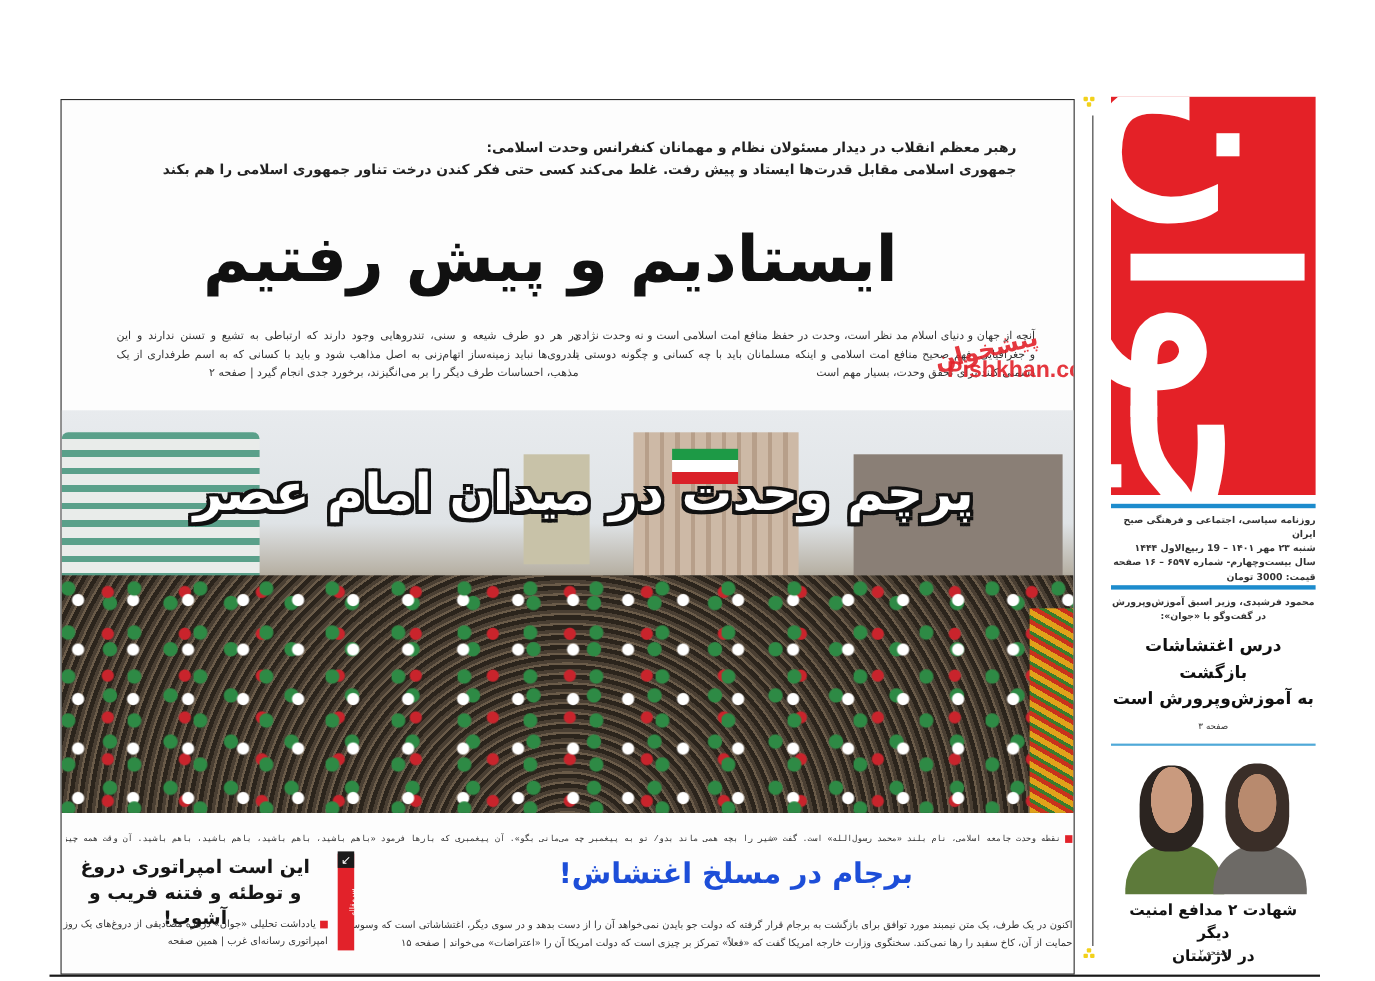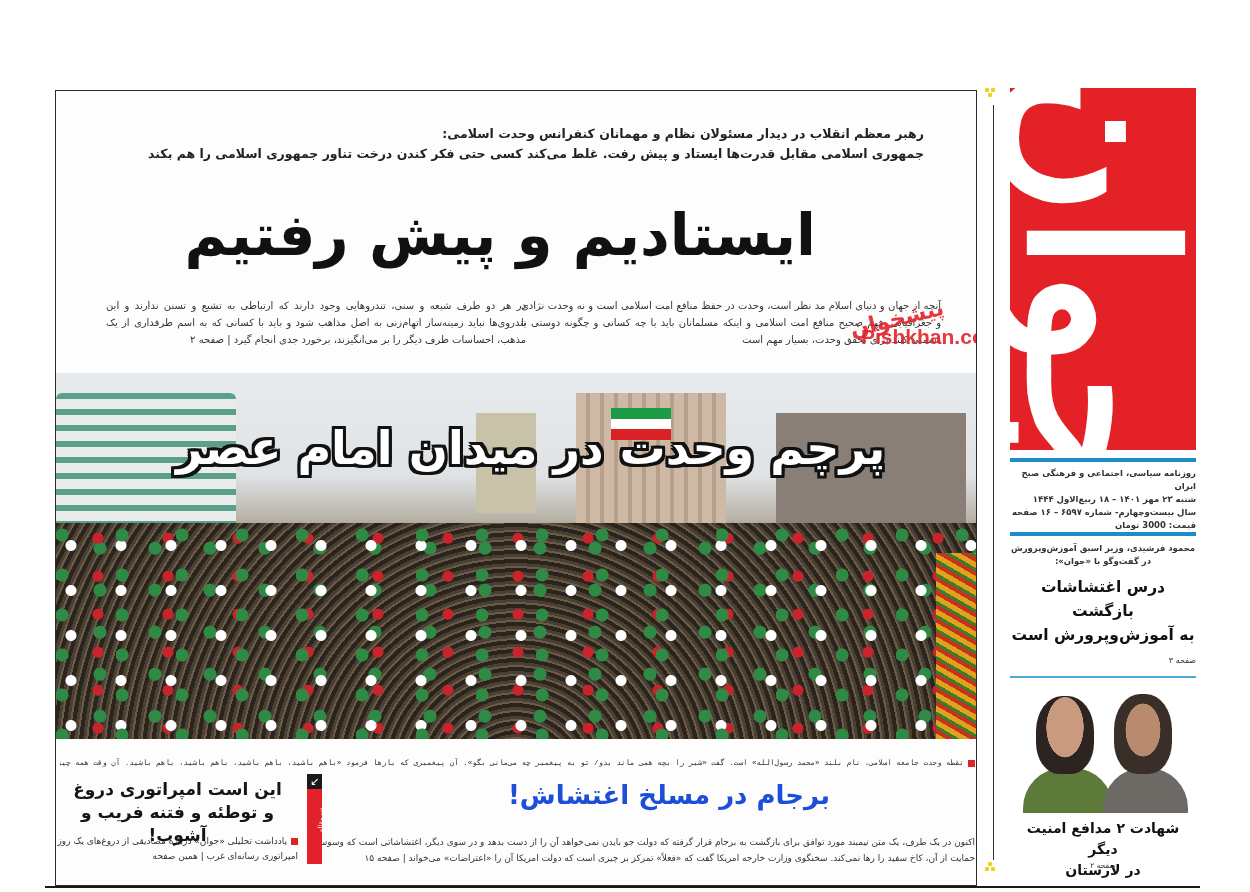--- a/index.html
+++ b/index.html
@@ -63,21 +63,21 @@
     
     .vline { position: absolute; left: 993px; top: 105px; width: 1px; height: 755px; background: #333; }
     .dots { position: absolute; width: 12px; height: 10px; }
     .dots i { position: absolute; width: 4px; height: 4px; background: #f2d11b; border-radius: 1px; }
     .logo { position: absolute; left: 1010px; top: 88px; width: 186px; height: 362px; background: #e42127; overflow: hidden; }
     .logo .glyph { position: absolute; right: -4px; top: -20px; font-family: "DejaVu Serif", serif; font-size: 200px; line-height: 200px; color: #fff; font-weight: bold; white-space: nowrap; writing-mode: vertical-rl; }
     .bluebar { position: absolute; left: 1010px; height: 4px; width: 186px; background: #1d8ccd; }
     .masthead-info { position: absolute; left: 1010px; top: 467px; width: 186px; font-size: 8.5px; line-height: 13px; color: #333; font-weight: bold; }
     .interview-kicker { position: absolute; left: 1010px; top: 542px; width: 186px; font-size: 8.5px; line-height: 13px; text-align: center; color: #333; font-weight: bold; }
     .interview-title { position: absolute; left: 1010px; top: 575px; width: 186px; font-size: 15.5px; line-height: 24px; text-align: center; font-weight: bold; color: #111; }
-    .interview-page { position: absolute; left: 1010px; top: 656px; width: 186px; font-size: 8px; color: #333; }
+    .interview-page { position: absolute; left: 1010px; top: 656px; width: 186px; font-size: 8px; text-align: center; color: #333; }
     .thinbar { position: absolute; left: 1010px; top: 676px; width: 186px; height: 2px; background: #4fa9d8; }
     .martyrs { position: absolute; left: 1018px; top: 688px; width: 178px; height: 125px; }
     .face { position: absolute; border-radius: 45% 45% 40% 40%; }
     .f1 { left: 18px; top: 8px; width: 58px; height: 78px; background: radial-gradient(ellipse at 50% 40%, #c99a7e 0 45%, #2b2420 46% 100%); }
     .f2 { left: 96px; top: 6px; width: 58px; height: 80px; background: radial-gradient(ellipse at 50% 45%, #b88a6e 0 42%, #3a2e28 43% 100%); }
     .body1 { position: absolute; left: 5px; top: 80px; width: 90px; height: 45px; background: #5d7a3a; border-radius: 40px 40px 0 0; }
     .body2 { position: absolute; left: 85px; top: 80px; width: 85px; height: 45px; background: #6d6a66; border-radius: 40px 40px 0 0; }
     .martyrs-title { position: absolute; left: 1010px; top: 818px; width: 186px; font-size: 14px; line-height: 21px; text-align: center; font-weight: bold; color: #111; }
     .martyrs-page { position: absolute; left: 1010px; top: 861px; width: 186px; font-size: 7.5px; text-align: center; color: #333; }
 
@@ -145,21 +145,21 @@
       <i style="left:0;top:5px"></i>
       <i style="left:6px;top:5px"></i>
     </div>
 
   <div class="logo">
     <div class="glyph">جوان</div>
   </div>
   <div class="bluebar" style="top:458px;"></div>
   <div class="masthead-info">
     <div>روزنامه سیاسی، اجتماعی و فرهنگی صبح ایران</div>
-    <div>شنبه ۲۳ مهر ۱۴۰۱ – ۱۸ ربیع‌الاول ۱۴۴۴</div>
+    <div>شنبه ۲۳ مهر ۱۴۰۱ – 19 ربیع‌الاول ۱۴۴۴</div>
     <div>سال بیست‌وچهارم- شماره ۶۵۹۷ – ۱۶ صفحه</div>
     <div>قیمت: 3000 تومان</div>
   </div>
   <div class="bluebar" style="top:532px;"></div>
 
   <div class="interview-kicker">
     <div>محمود فرشیدی، وزیر اسبق آموزش‌وپرورش</div>
     <div>در گفت‌وگو با «جوان»:</div>
   </div>
   <div class="interview-title">

